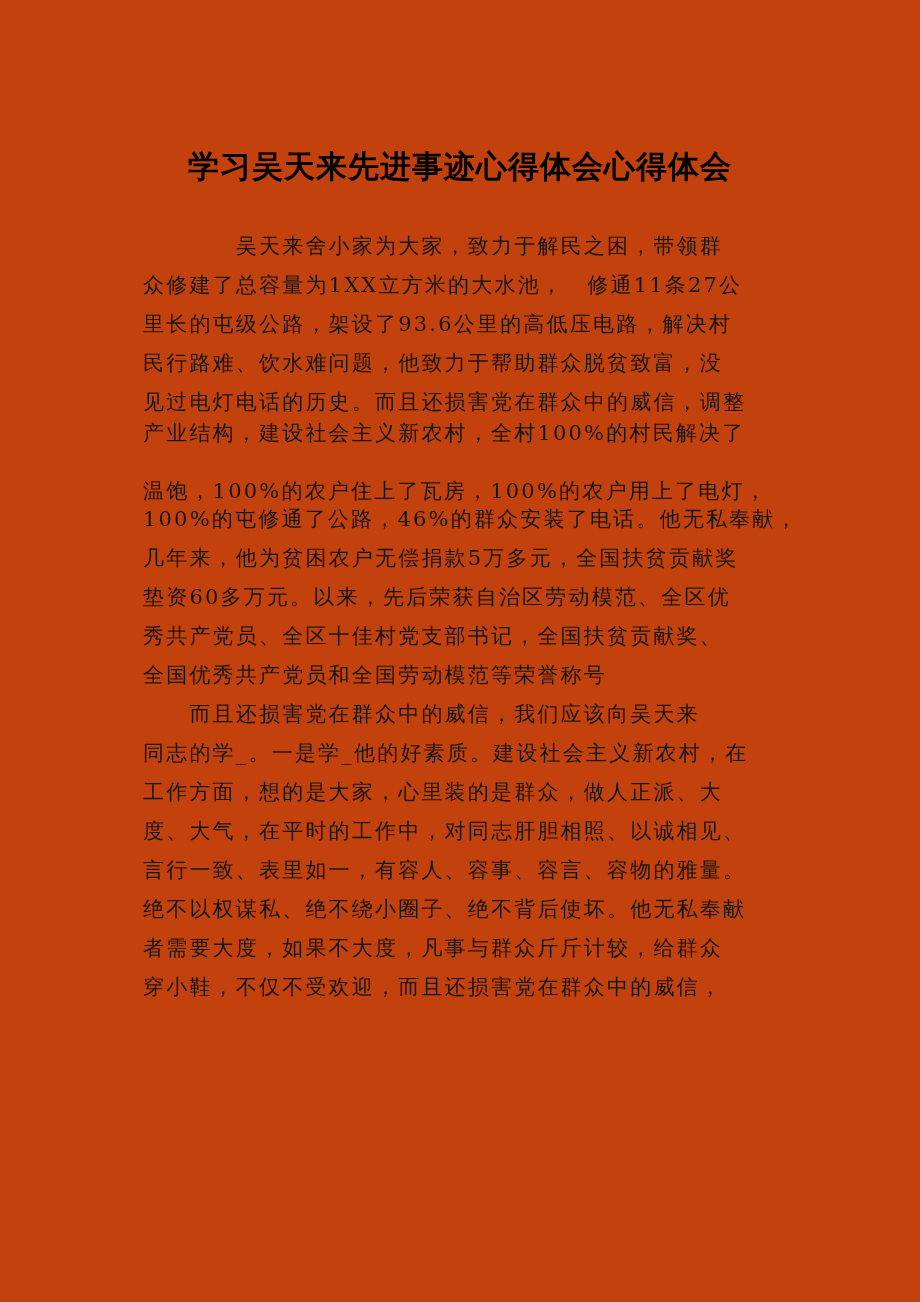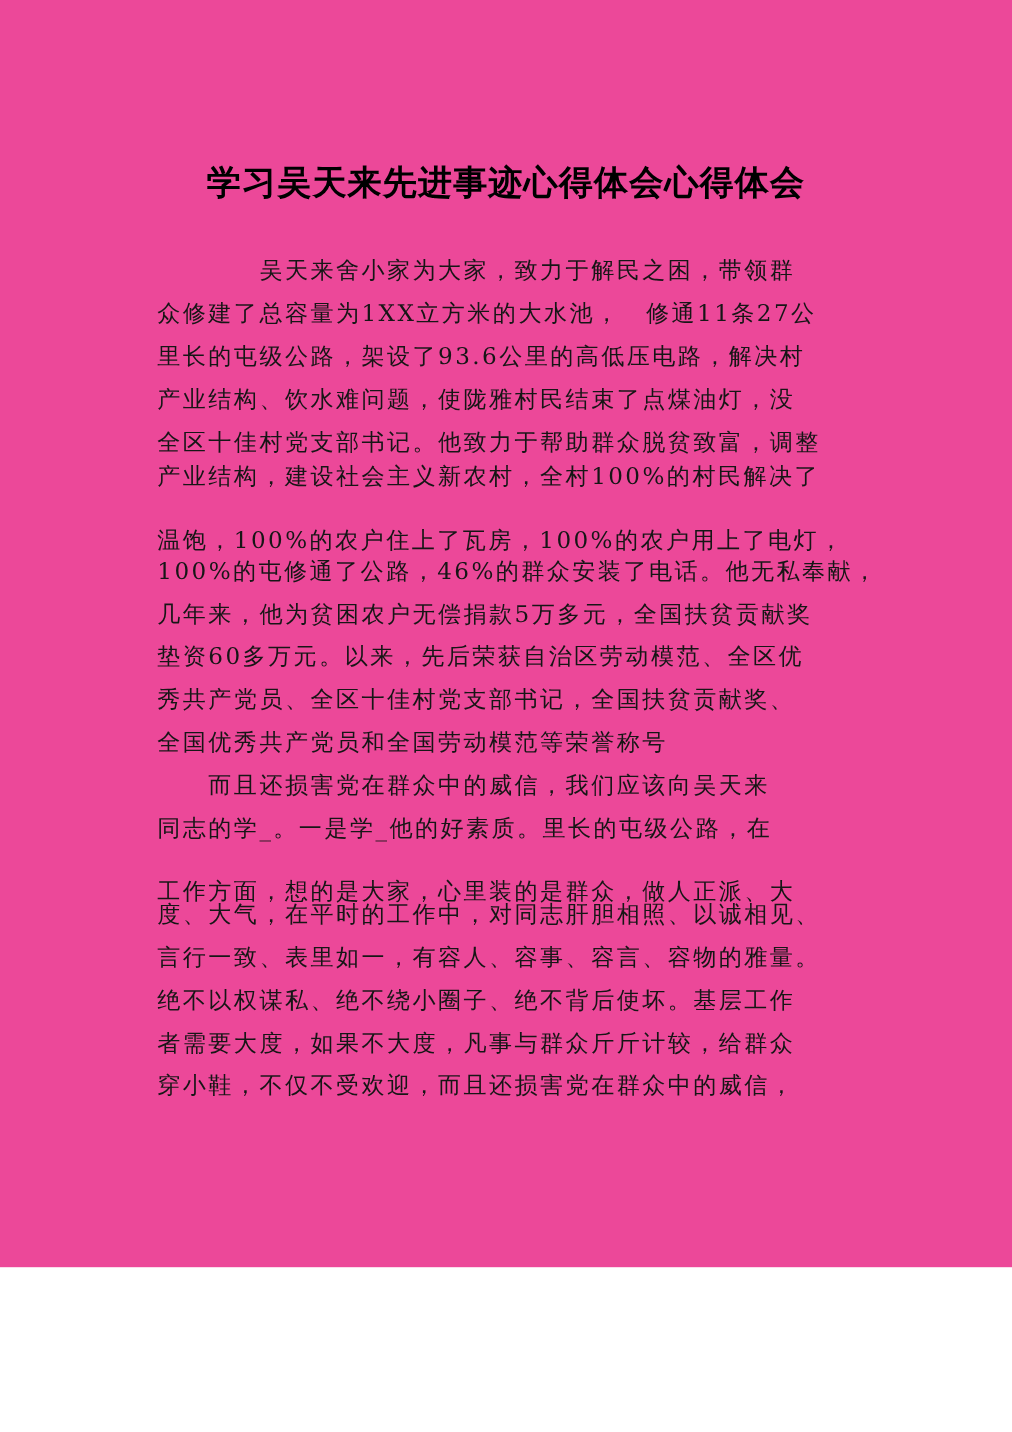--- a/index.html
+++ b/index.html
@@ -11,22 +11,22 @@
       width: 920px;
       height: 1302px;
       position: relative;
       overflow: hidden;
       font-family: "DejaVu Serif", "Liberation Serif", serif;
       color: #111111;
     }
     .page {
       position: absolute;
       left: 0; top: 0;
-      width: 920px; height: 1152px;
-      background: #ec4899;
+      width: 920px; height: 1302px;
+      background: #c2410c;
     }
     .title {
       position: absolute;
       left: 0;
       top: 146px;
       width: 920px;
       text-align: center;
       font-family: "DejaVu Sans", "Liberation Sans", sans-serif;
       font-weight: bold;
       font-size: 31px;
@@ -48,34 +48,34 @@
 </head>
 <body>
 
 <div class="page">
   <h1 class="title" style="margin:0;">学习吴天来先进事迹心得体会心得体会</h1>
 
   <div>
     <div class="line" style="top:229px">　　　　吴天来舍小家为大家，致力于解民之困，带领群</div>
     <div class="line" style="top:268px">众修建了总容量为1XX立方米的大水池，　修通11条27公</div>
     <div class="line" style="top:307px">里长的屯级公路，架设了93.6公里的高低压电路，解决村</div>
-    <div class="line" style="top:346px">产业结构、饮水难问题，使陇雅村民结束了点煤油灯，没</div>
-    <div class="line" style="top:385px">全区十佳村党支部书记。他致力于帮助群众脱贫致富，调整</div>
+    <div class="line" style="top:346px">民行路难、饮水难问题，他致力于帮助群众脱贫致富，没</div>
+    <div class="line" style="top:385px">见过电灯电话的历史。而且还损害党在群众中的威信，调整</div>
     <div class="line" style="top:416px">产业结构，建设社会主义新农村，全村100%的村民解决了</div>
     <div class="line" style="top:474px">温饱，100%的农户住上了瓦房，100%的农户用上了电灯，</div>
     <div class="line" style="top:502px">100%的屯修通了公路，46%的群众安装了电话。他无私奉献，</div>
     <div class="line" style="top:541px">几年来，他为贫困农户无偿捐款5万多元，全国扶贫贡献奖</div>
     <div class="line" style="top:580px">垫资60多万元。以来，先后荣获自治区劳动模范、全区优</div>
     <div class="line" style="top:619px">秀共产党员、全区十佳村党支部书记，全国扶贫贡献奖、</div>
     <div class="line" style="top:658px">全国优秀共产党员和全国劳动模范等荣誉称号</div>
   </div>
 
   <div>
     <div class="line" style="top:697px">　　而且还损害党在群众中的威信，我们应该向吴天来</div>
-    <div class="line" style="top:736px">同志的学_。一是学_他的好素质。里长的屯级公路，在</div>
-    <div class="line" style="top:793px">工作方面，想的是大家，心里装的是群众，做人正派、大</div>
+    <div class="line" style="top:736px">同志的学_。一是学_他的好素质。建设社会主义新农村，在</div>
+    <div class="line" style="top:775px">工作方面，想的是大家，心里装的是群众，做人正派、大</div>
     <div class="line" style="top:814px">度、大气，在平时的工作中，对同志肝胆相照、以诚相见、</div>
     <div class="line" style="top:853px">言行一致、表里如一，有容人、容事、容言、容物的雅量。</div>
-    <div class="line" style="top:892px">绝不以权谋私、绝不绕小圈子、绝不背后使坏。基层工作</div>
+    <div class="line" style="top:892px">绝不以权谋私、绝不绕小圈子、绝不背后使坏。他无私奉献</div>
     <div class="line" style="top:931px">者需要大度，如果不大度，凡事与群众斤斤计较，给群众</div>
     <div class="line" style="top:970px">穿小鞋，不仅不受欢迎，而且还损害党在群众中的威信，</div>
   </div>
 </div>
 
 </body></html>

